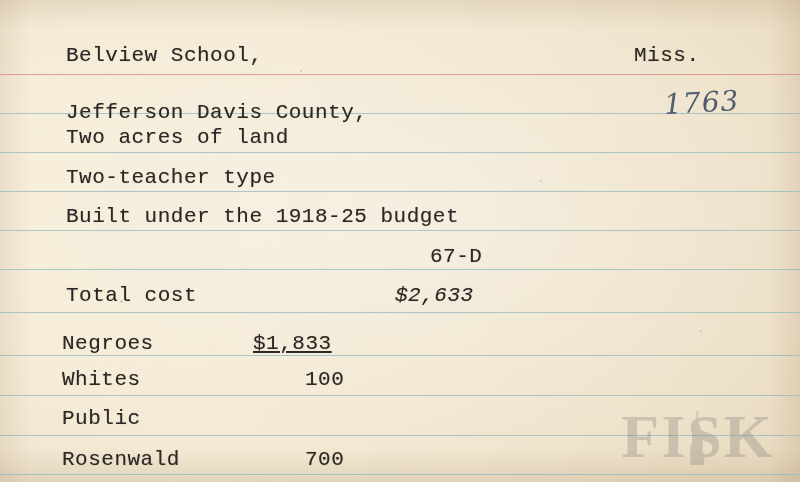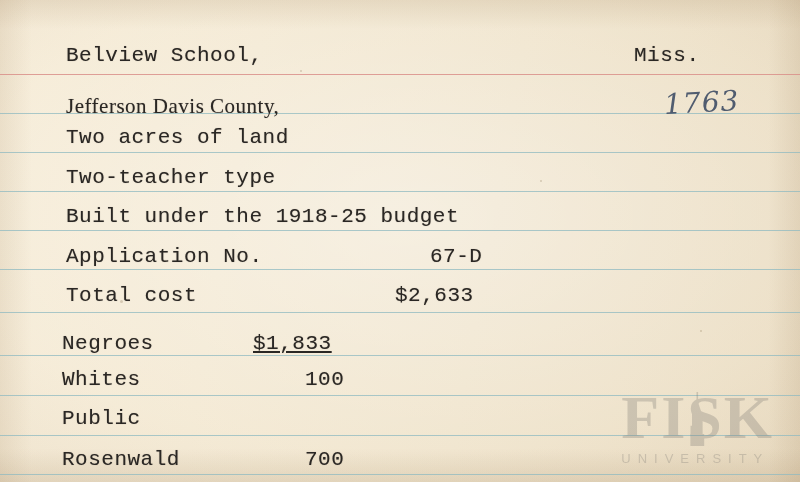--- a/index.html
+++ b/index.html
@@ -135,34 +135,33 @@
     <div class="rule" style="top:395px;"></div>
     <div class="rule" style="top:435px;"></div>
     <div class="rule" style="top:474px;"></div>
   </div>
 
   <div class="lines">
 
     <div class="entry" style="left:66px; top:44px;">Belview School,</div>
     <div class="entry" style="left:634px; top:44px;">Miss.</div>
 
-    <div class="entry" style="left:66px; top:94px;font-family:Liberation Serif, serif;">Jefferson Davis County,</div>
+    <div class="entry" style="left:66px; top:101px;">Jefferson Davis County,</div>
     <div class="handwritten" style="left:664px; top:86px;">1763</div>
 
     <div class="entry" style="left:66px; top:126px;">Two acres of land</div>
 
     <div class="entry" style="left:66px; top:166px;">Two-teacher type</div>
 
     <div class="entry" style="left:66px; top:205px;">Built under the 1918-25 budget</div>
 
-    <div class="entry" style="left:66px; top:245px;">Application No.</div>
     <div class="entry" style="left:430px; top:245px;">67-D</div>
 
     <div class="entry" style="left:66px; top:284px;">Total cost</div>
-    <div class="entry" style="left:395px; top:284px;">$2,633</div>
+    <div class="entry" style="left:395px; top:284px;font-style:italic;">$2,633</div>
 
     <div class="entry" style="left:62px; top:332px;">Negroes</div>
     <div class="entry" style="left:253px; top:332px;text-decoration:underline;">$1,833</div>
 
     <div class="entry" style="left:62px; top:368px;text-align:center;">Whites</div>
     <div class="entry" style="left:305px; top:368px;">100</div>
 
     <div class="entry" style="left:62px; top:407px;">Public</div>
 
     <div class="entry" style="left:62px; top:448px;">Rosenwald</div>
@@ -172,20 +171,19 @@
   <div class="watermark">
     <div class="wm-word">
       <svg class="wm-tower" viewBox="0 0 22 54">
         <rect x="9.5" y="0" width="1.6" height="10" fill="#7d7a74"></rect>
         <polygon points="10.3,8 15,22 5.6,22" fill="#7d7a74"></polygon>
         <rect x="5" y="22" width="10.6" height="20" fill="#7d7a74"></rect>
         <rect x="3.4" y="42" width="13.8" height="12" fill="#7d7a74"></rect>
       </svg>
       <span>FISK</span>
     </div>
-    <div class="wm-sub">UNIVERSITY</div>
   </div>
 
   <div class="speck" style="left:120px; top:300px; width:3px; height:3px;"></div>
   <div class="speck" style="left:540px; top:180px; width:2px; height:2px;"></div>
   <div class="speck" style="left:700px; top:330px; width:2px; height:2px;"></div>
   <div class="speck" style="left:300px; top:70px; width:2px; height:2px;"></div>
 </div>
 
 </body></html>

